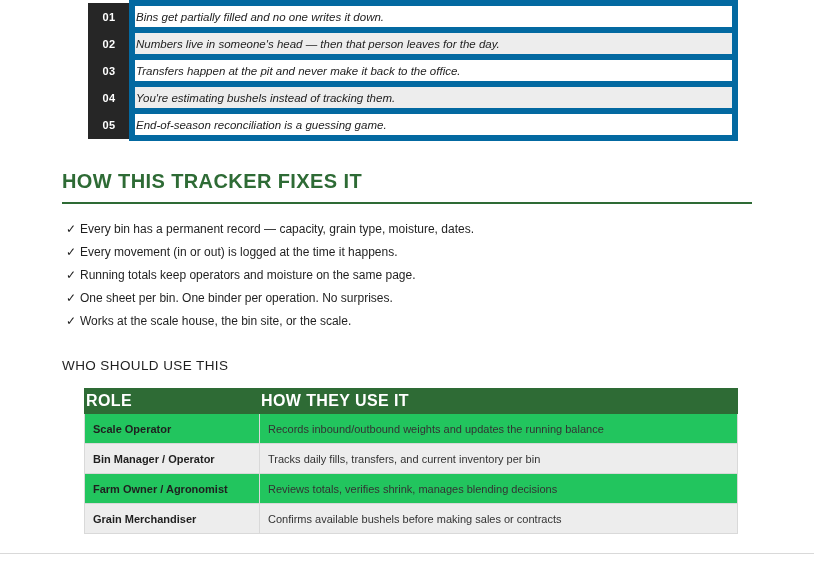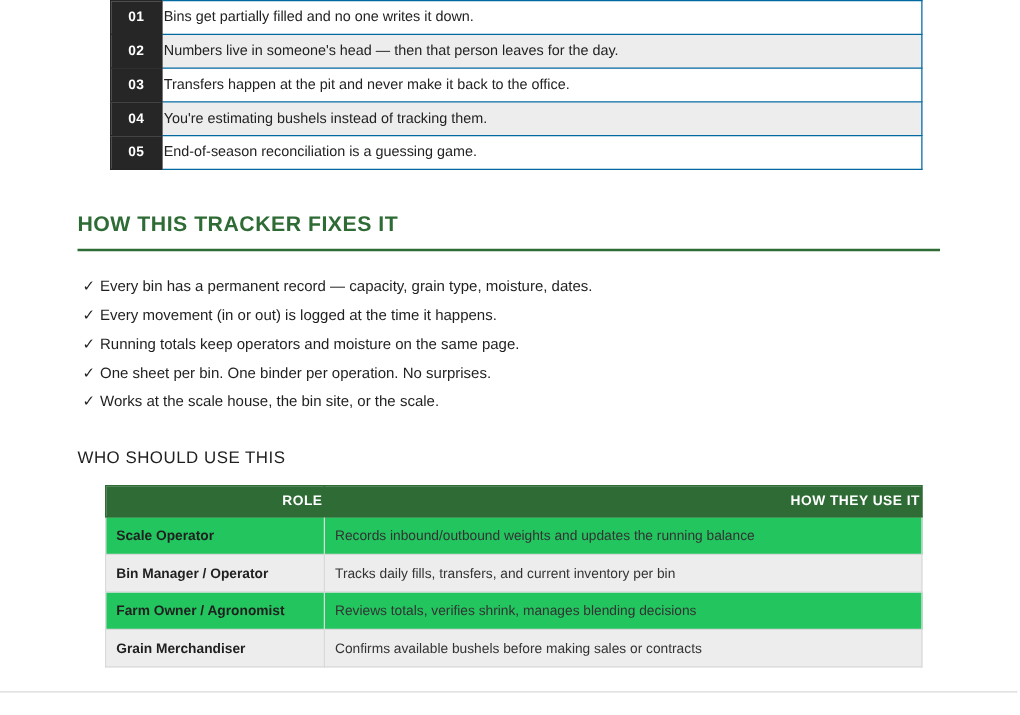--- a/index.html
+++ b/index.html
@@ -53,36 +53,37 @@
     font-weight: bold;
     text-align: center;
     vertical-align: middle;
     letter-spacing: 0.3px;
     border: 1px solid #262626;
   }
   .problem-table td.txt {
     font-size: 11.5px;
     color: #222222;
     vertical-align: middle;
-    border: 1px solid #0369a1;
+    border: 6px solid #0369a1;
     background: #ffffff;
+    font-style: italic;
   }
   .problem-table tr.alt td.txt {
     background: #ededed;
   }
 
   
   .section-heading-green {
     position: absolute;
     left: 62px;
     top: 170px;
     width: 690px;
   }
   .section-heading-green .title {
-    font-size: 17px;
+    font-size: 20px;
     font-weight: bold;
     color: #2e6b35;
     letter-spacing: 0.4px;
   }
   .section-heading-green .rule {
     margin-top: 9px;
     height: 2px;
     background: #2e6b35;
   }
 
@@ -122,25 +123,25 @@
     position: absolute;
     left: 84px;
     top: 388px;
     width: 654px;
     border-collapse: collapse;
     table-layout: fixed;
   }
   .role-table th {
     background: #2e6b35;
     color: #ffffff;
-    font-size: 11px;
+    font-size: 16px;
     font-weight: bold;
     letter-spacing: 0.4px;
     height: 22px;
-    text-align: right;
+    text-align: left;
     border: 1px solid #2e6b35;
   }
   .role-table th.col-role { width: 172px; }
   .role-table td {
     border: 1px solid #d9d9d9;
     height: 27px;
     vertical-align: middle;
     font-size: 11px;
   }
   .role-table td.role {

